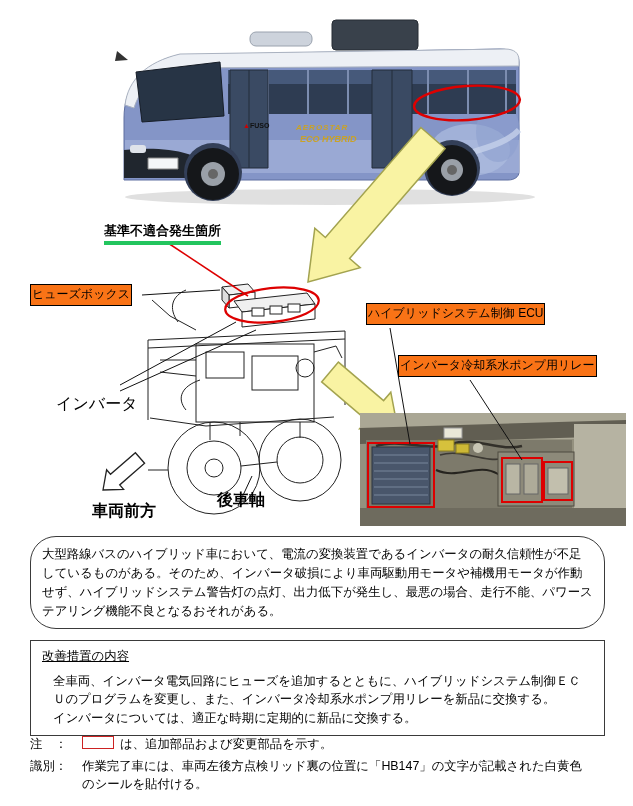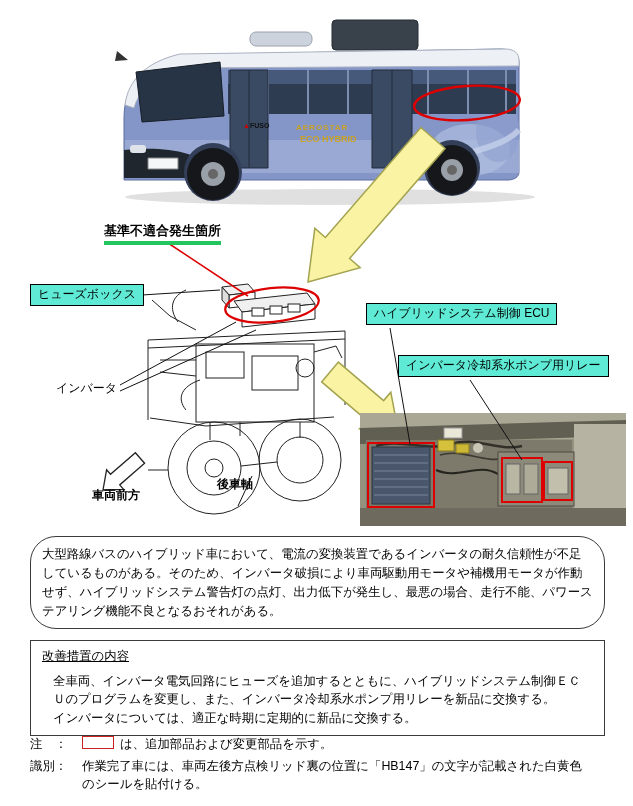--- a/index.html
+++ b/index.html
@@ -1,24 +1,24 @@
 <!DOCTYPE html>
 <html><head>
 <meta charset="utf-8">
 <style>
   html,body{margin:0;padding:0;background:#ffffff;}
   body{font-family:"Liberation Sans","DejaVu Sans",sans-serif;color:#000;}
   #page{position:relative;width:633px;height:806px;background:#fff;overflow:hidden;}
   #fig{position:absolute;left:0;top:0;z-index:1;}
   .abs{position:absolute;z-index:2;}
-  .boxed{border:1px solid #000;background:#5eead4;padding:2px 7px;font-size:12px;white-space:nowrap;line-height:1.3;}
-  .plain{font-size:12px;white-space:nowrap;}
+  .boxed{border:1px solid #000;background:#f97316;padding:2px 1px;font-size:12px;white-space:nowrap;line-height:1.3;}
+  .plain{font-size:16px;white-space:nowrap;margin-top:14px;}
   .bold{font-weight:bold;}
   .defect{font-size:13px;font-weight:bold;border-bottom:4px solid #22c55e;padding-bottom:1px;white-space:nowrap;}
-  .bus-gold{color:#c9a227;font-weight:bold;white-space:nowrap;}
+  .bus-gold{color:#c9a227;font-style:italic;font-weight:bold;white-space:nowrap;}
   .round-box{left:30px;top:536px;width:551px;border:1.3px solid #3a3a3a;border-radius:26px;
              padding:8px 11px;font-size:12.4px;line-height:1.52;background:#fff;}
   .square-box{left:30px;top:640px;width:551px;border:1.3px solid #3a3a3a;
               padding:6px 11px 8px 11px;font-size:12.4px;line-height:1.5;background:#fff;}
   .square-box .title{text-decoration:underline;margin-bottom:6px;}
   .square-box .para{padding-left:11px;}
   .notes{left:30px;top:735px;width:575px;font-size:12.4px;line-height:1.5;}
   .note-row{display:flex;margin-bottom:3px;}
   .note-label{flex:0 0 52px;white-space:pre;}
   .legend-box{display:inline-block;width:30px;height:11px;border:1.6px solid #cc2222;

